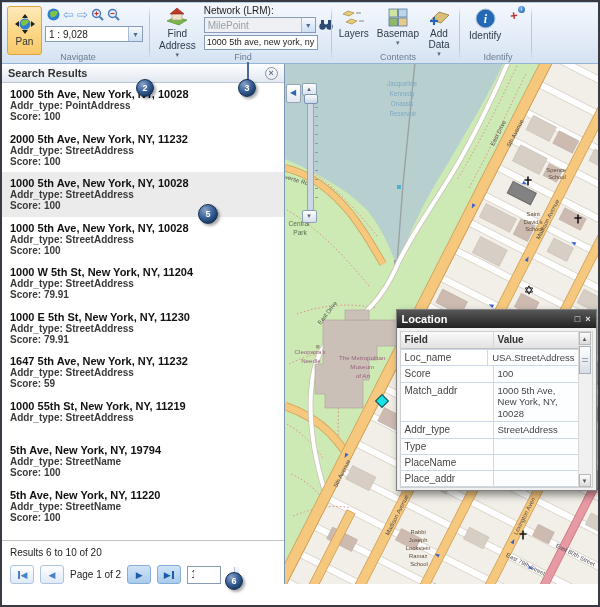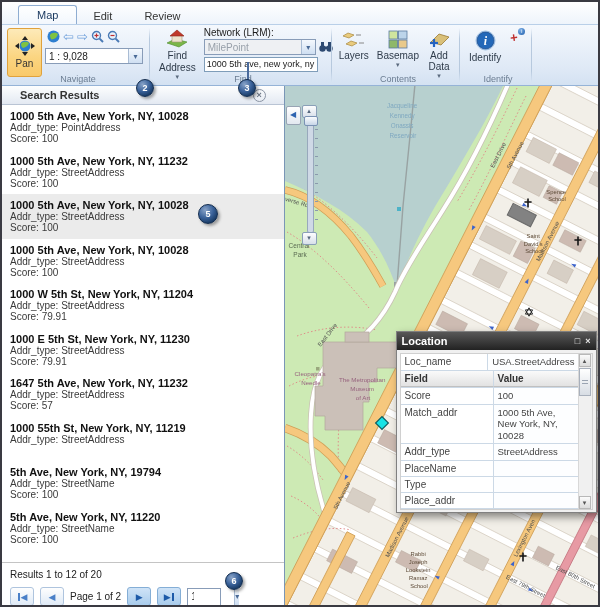--- a/index.html
+++ b/index.html
@@ -40,29 +40,29 @@
   .fieldrow{display:flex;align-items:center;gap:3px;}
   .screentip-icon{position:relative;width:16px;height:16px;margin-left:4px;margin-top:2px;}
   .screentip-icon .plus{position:absolute;left:1px;top:1px;font-size:13px;font-weight:bold;color:#c03030;transform:rotate(-8deg);}
   .screentip-icon .dot{position:absolute;right:0;top:-1px;width:7px;height:7px;border-radius:50%;
     background:radial-gradient(circle at 35% 30%,#7fb2e8,#1d5cab);color:#fff;font-size:5px;text-align:center;line-height:7px;}
   
   #content{position:relative;display:flex;height:520px;}
   
   #search-panel{width:282px;border-right:1px solid #7a96b6;display:flex;flex-direction:column;background:#fff;}
   #panel-header{height:18px;background:linear-gradient(#fdfefe,#e3e9f2);border-bottom:1px solid #b9c4d4;
-    display:flex;align-items:center;font-size:11px;font-weight:bold;color:#333;padding:0 18px;}
+    display:flex;align-items:center;font-size:11px;font-weight:bold;color:#333;padding:0 6px;}
   #panel-header .sp{flex:1;}
   .closebtn{width:11px;height:11px;border:1px solid #8a94a4;border-radius:50%;color:#6a7484;
     font-size:9px;line-height:10px;text-align:center;}
   #results{flex:1;overflow:hidden;}
   .result{height:44.5px;box-sizing:border-box;padding:5px 8px 0;}
   .result.selected{background:#ebebeb;}
   .r-title{font-size:11px;font-weight:bold;color:#111;line-height:12px;white-space:nowrap;}
-  .r-sub{font-size:10px;color:#3a3a3a;line-height:11px;white-space:nowrap;}
+  .r-sub{font-size:10px;color:#3a3a3a;line-height:11px;white-space:nowrap;font-weight:bold;}
   #panel-footer{border-top:1px solid #c4c4c4;padding:6px 8px 0;font-size:10px;color:#222;}
   #pager{display:flex;align-items:center;gap:6px;margin-top:7px;}
   .pbtn{width:22px;height:17px;border:1px solid #aec4de;border-radius:3px;
     background:linear-gradient(#fefefe,#dfeaf6);color:#4a80c8;font-size:9px;
     display:flex;align-items:center;justify-content:center;}
   .pbtn.en{background:linear-gradient(#cfe3f7,#a9ccec);border-color:#84aed6;color:#1d5aa8;}
   .pbtn .bar{display:inline-block;width:2px;height:8px;background:currentColor;margin:0 1px;}
   #pagetext{font-size:10px;color:#222;}
   .pagecombo{width:32px;height:16px;}
   
@@ -123,25 +123,20 @@
   .balloon.big{width:20px;height:20px;}
   #stem3{position:absolute;left:245px;top:60px;width:2px;height:18px;background:#4a6a9c;z-index:49;}
   
   .mini{display:inline-block;vertical-align:middle;}
 </style>
 </head>
 <body>
 
 <div id="window">
 
-  <div id="tabbar">
-    <div class="tab active">Map</div>
-    <div class="tab">Edit</div>
-    <div class="tab">Review</div>
-  </div>
 
   <div id="ribbon">
 
     <div class="group" style="width:138px;">
       <div class="panbtn">
         <svg class="mini" width="20" height="20" viewBox="0 0 20 20">
           <circle cx="10" cy="10" r="5.5" fill="#2e7fd0"></circle>
           <path d="M6,8 C7,5.5 12,5 14,7 C13,10 11,11 8,12 C6.5,11 6,9.5 6,8 Z" fill="#7fc341"></path>
           <path d="M10,0 L13,4 L7,4 Z" fill="#222"></path>
             <path d="M10,20 L13,16 L7,16 Z" fill="#222"></path>
@@ -268,21 +263,21 @@
         <span class="sp"></span>
         <span class="closebtn">×</span>
       </div>
       <div id="results">
         <div class="result">
           <div class="r-title">1000 5th Ave, New York, NY, 10028</div>
           <div class="r-sub">Addr_type: PointAddress</div>
           <div class="r-sub">Score: 100</div>
         </div>
         <div class="result">
-          <div class="r-title">1000 5th Ave, New York, NY, 11232</div>
+          <div class="r-title">2000 5th Ave, New York, NY, 11232</div>
           <div class="r-sub">Addr_type: StreetAddress</div>
           <div class="r-sub">Score: 100</div>
         </div>
         <div class="result selected">
           <div class="r-title">1000 5th Ave, New York, NY, 10028</div>
           <div class="r-sub">Addr_type: StreetAddress</div>
           <div class="r-sub">Score: 100</div>
         </div>
         <div class="result">
           <div class="r-title">1000 5th Ave, New York, NY, 10028</div>
@@ -295,39 +290,39 @@
           <div class="r-sub">Score: 79.91</div>
         </div>
         <div class="result">
           <div class="r-title">1000 E 5th St, New York, NY, 11230</div>
           <div class="r-sub">Addr_type: StreetAddress</div>
           <div class="r-sub">Score: 79.91</div>
         </div>
         <div class="result">
           <div class="r-title">1647 5th Ave, New York, NY, 11232</div>
           <div class="r-sub">Addr_type: StreetAddress</div>
-          <div class="r-sub">Score: 57</div>
+          <div class="r-sub">Score: 59</div>
         </div>
         <div class="result">
           <div class="r-title">1000 55th St, New York, NY, 11219</div>
           <div class="r-sub">Addr_type: StreetAddress</div>
         </div>
         <div class="result">
           <div class="r-title">5th Ave, New York, NY, 19794</div>
           <div class="r-sub">Addr_type: StreetName</div>
           <div class="r-sub">Score: 100</div>
         </div>
         <div class="result">
           <div class="r-title">5th Ave, New York, NY, 11220</div>
           <div class="r-sub">Addr_type: StreetName</div>
           <div class="r-sub">Score: 100</div>
         </div>
       </div>
       <div id="panel-footer">
-        <div>Results 1 to 12 of 20</div>
+        <div>Results 6 to 10 of 20</div>
         <div id="pager">
           <div class="pbtn">
               <span class="bar"></span>
               <span>◀</span>
             </div>
           <div class="pbtn">
               <span>◀</span>
             </div>
           <span id="pagetext">Page 1 of 2</span>
           <div class="pbtn en">
@@ -546,46 +541,46 @@
 
       <div id="popup">
         <div id="popup-title">
           <span>Location</span>
           <span class="sp"></span>
           <span class="tbtn">□</span>
           <span class="tbtn">×</span>
         </div>
         <div id="popup-body">
           <div class="ptable">
-            <div class="prow">
-              <div class="f">Loc_name</div>
-                <div class="v">USA.StreetAddress</div>
-            </div>
             <div class="prow phead">
               <div class="f">Field</div>
               <div class="v">Value</div>
             </div>
             <div class="prow">
+              <div class="f">Loc_name</div>
+                <div class="v">USA.StreetAddress</div>
+            </div>
+            <div class="prow">
               <div class="f">Score</div>
                 <div class="v">100</div>
             </div>
             <div class="prow">
               <div class="f">Match_addr</div>
                 <div class="v">1000 5th Ave, New York, NY, 10028</div>
             </div>
             <div class="prow">
               <div class="f">Addr_type</div>
                 <div class="v">StreetAddress</div>
             </div>
             <div class="prow">
+              <div class="f">Type</div>
+                <div class="v"></div>
+            </div>
+            <div class="prow">
               <div class="f">PlaceName</div>
-                <div class="v"></div>
-            </div>
-            <div class="prow">
-              <div class="f">Type</div>
                 <div class="v"></div>
             </div>
             <div class="prow">
               <div class="f">Place_addr</div>
                 <div class="v"></div>
             </div>
             <div class="prow">
               <div class="f">Rank</div>
                 <div class="v"></div>
             </div>

